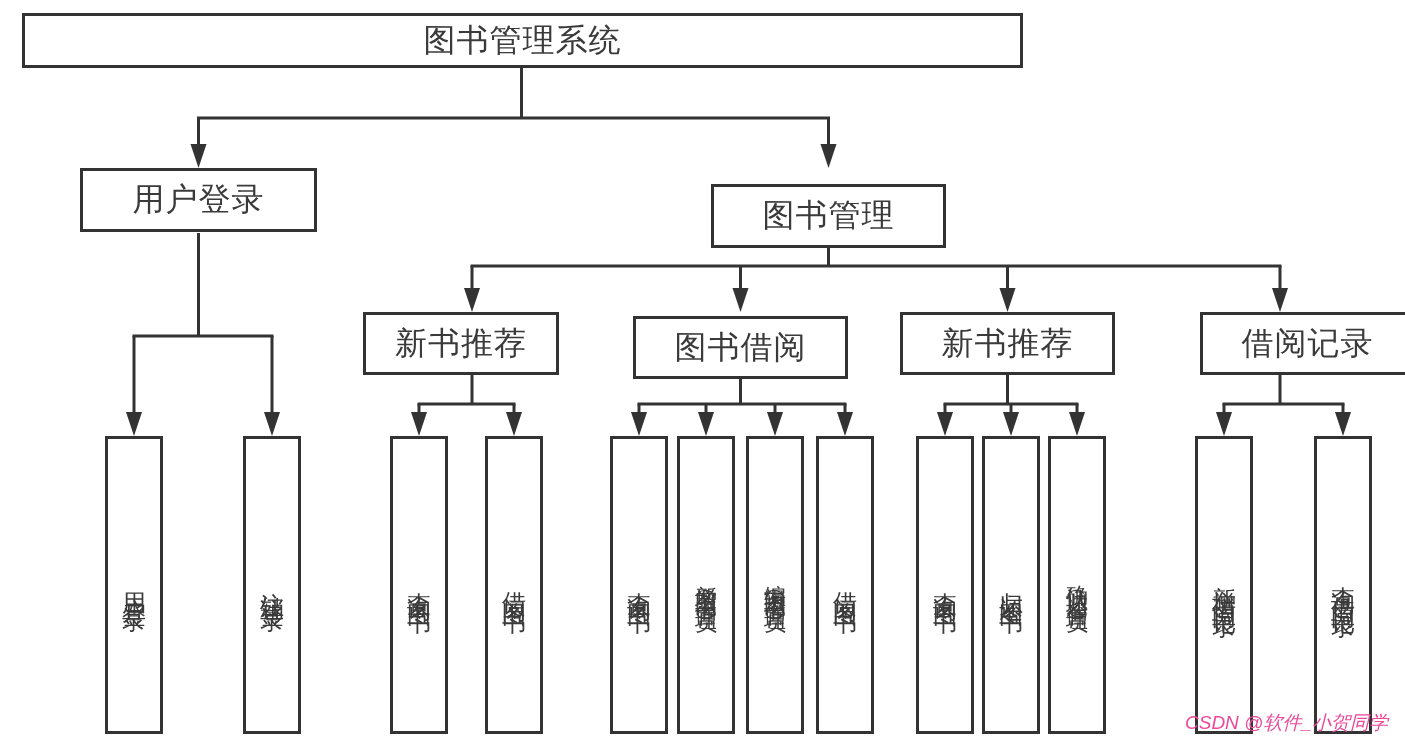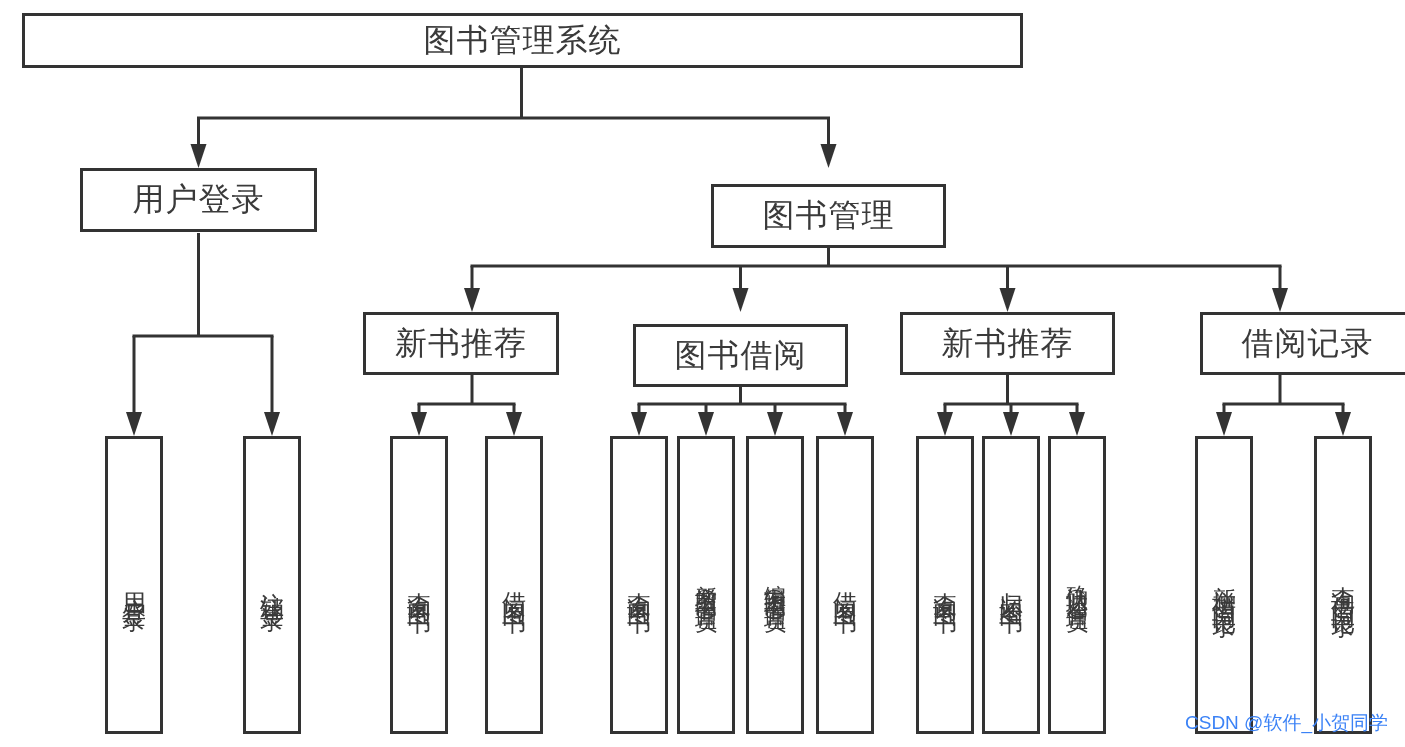--- a/index.html
+++ b/index.html
@@ -54,24 +54,25 @@
   }
   .leaf .vtext.tight {
     font-size: 22px;
     letter-spacing: 4px;
   }
   #watermark {
     position: absolute;
     left: 1185px;
     top: 710px;
     font-size: 19px;
-    color: #3b82f6;
+    color: #ec4899;
     white-space: nowrap;
     z-index: 3;
     pointer-events: none;
+    font-style: italic;
   }
 </style>
 </head>
 <body>
 
 <div id="canvas">
 
   <svg id="connectors" viewBox="0 0 1405 747" xmlns="http://www.w3.org/2000/svg">
     <g stroke="#333333" stroke-width="3" fill="none">
 
@@ -148,21 +149,21 @@
   <div class="node hnode" style="left:80px; top:168px; width:237px; height:64px;">
     <span>用户登录</span>
   </div>
   <div class="node hnode" style="left:711px; top:184px; width:235px; height:64px;">
     <span>图书管理</span>
   </div>
 
   <div class="node hnode" style="left:363px; top:312px; width:196px; height:63px;">
     <span>新书推荐</span>
   </div>
-  <div class="node hnode" style="left:633px; top:324px; width:215px; height:63px;text-align:right;">
+  <div class="node hnode" style="left:633px; top:316px; width:215px; height:63px;text-align:right;">
     <span>图书借阅</span>
   </div>
   <div class="node hnode" style="left:900px; top:312px; width:215px; height:63px;">
     <span>新书推荐</span>
   </div>
   <div class="node hnode" style="left:1200px; top:312px; width:215px; height:63px;">
     <span>借阅记录</span>
   </div>
 
   <div class="node leaf" style="left:105px;">

